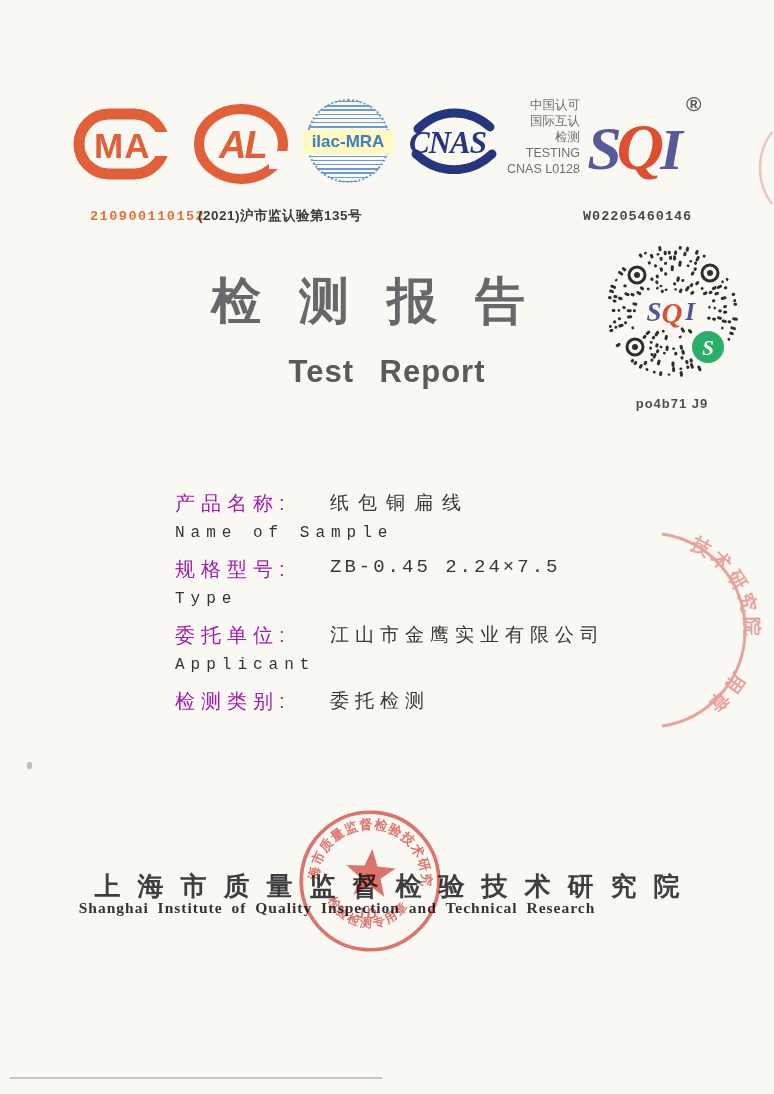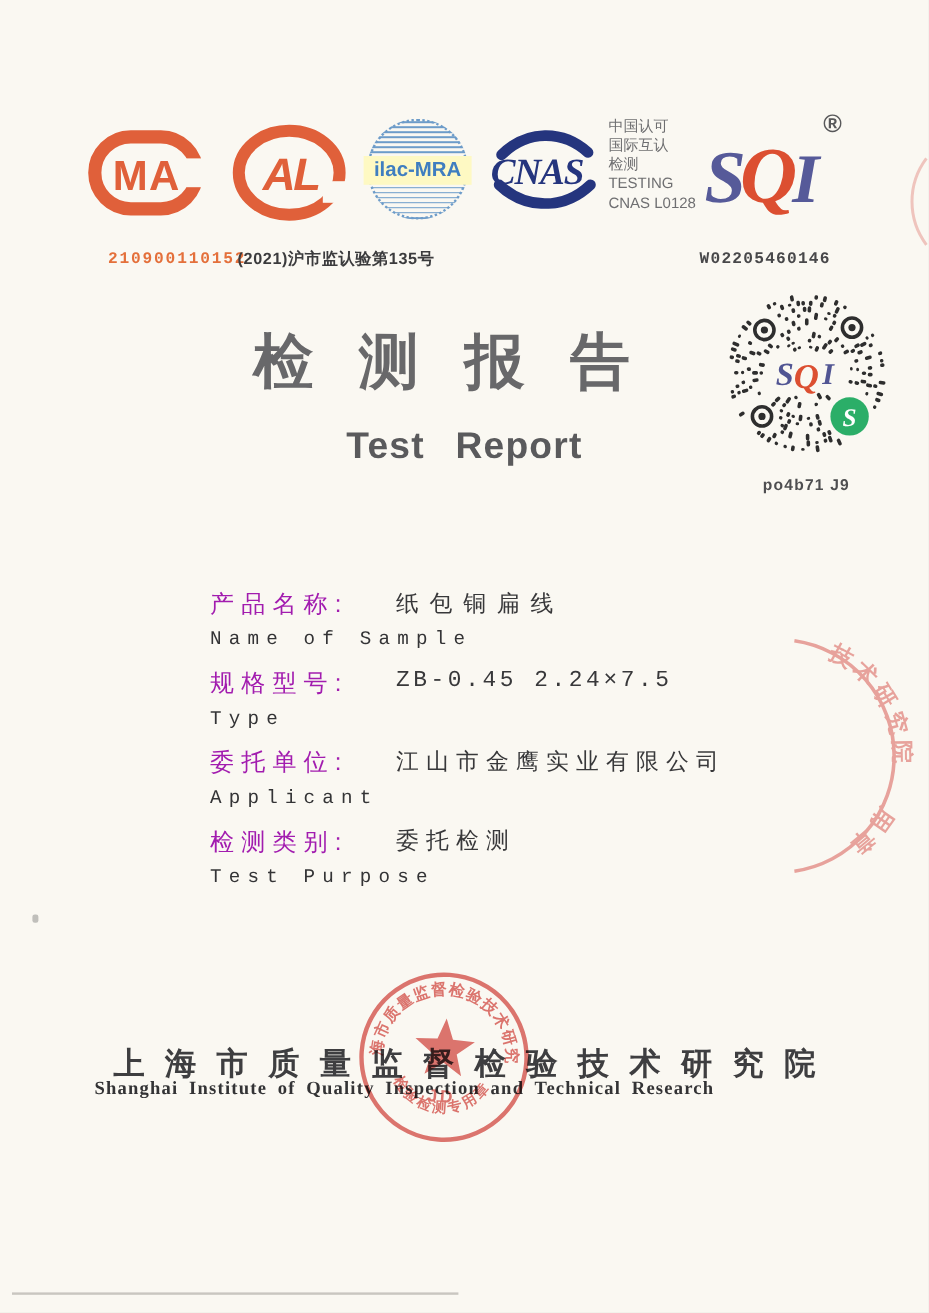--- a/index.html
+++ b/index.html
@@ -7,21 +7,21 @@
         font-family:"Liberation Sans",sans-serif;margin:0 auto;}
   .abs{position:absolute;}
 
   
   .ilac-circle{left:306px;top:99px;width:84px;height:84px;border-radius:50%;
     background:repeating-linear-gradient(180deg,#6d9cc9 0 1.4px,rgba(0,0,0,0) 1.4px 4.2px);
     border:2px dotted #6d9cc9;box-sizing:border-box;}
   .ilac-band{left:303px;top:130px;width:90px;height:24px;background:#fef9c3;
     display:flex;align-items:center;justify-content:center;}
   .ilac-band span{font-size:17px;font-weight:bold;color:#3f7ec0;letter-spacing:0;}
-  .accr-text{left:507px;top:97px;font-size:12.5px;line-height:16px;color:#6f6f71;}
+  .accr-text{left:507px;top:97px;font-size:12.5px;line-height:16px;color:#6f6f71;text-align:right;}
   .sqi-logo{left:572px;top:102px;width:126px;height:90px;white-space:nowrap;
     font-family:"Liberation Serif",serif;font-style:italic;font-weight:bold;line-height:90px;text-align:center;}
   .sqi-s{font-size:62px;color:#565a99;}
   .sqi-q{font-size:66px;color:#dc4f31;margin-left:-5px;}
   .sqi-i{font-size:58px;color:#565a99;margin-left:-4px;}
   .sqi-reg{left:686px;top:92px;font-size:21px;color:#58585a;font-weight:bold;}
 
   
   .num-report{left:90px;top:209px;font-family:"Liberation Mono",monospace;font-weight:bold;
     font-size:13.5px;color:#e4703b;letter-spacing:1.5px;}
@@ -306,21 +306,20 @@
       <span class="f-value">江山市金鹰实业有限公司</span>
     </div>
     <div class="f-en">Applicant</div>
   </div>
 
   <div class="field-row" style="top:688px">
     <div class="f-line1">
       <span class="f-label">检测类别:</span>
       <span class="f-value">委托检测</span>
     </div>
-    <div class="f-en">Test Purpose</div>
   </div>
 
   <div class="abs inst-cn">上海市质量监督检验技术研究院</div>
   <div class="abs inst-en">Shanghai Institute of Quality Inspection and Technical Research</div>
 
   <svg class="abs stamp-center" width="150" height="150" viewBox="0 0 144 144">
     <defs>
       <path id="arcTop" d="M22.8,80.7 A50,50 0 1 1 121.2,80.7" fill="none"></path>
       <path id="arcBottom" d="M33.9,94 A44,44 0 0 0 110.1,94" fill="none"></path>
     </defs>

